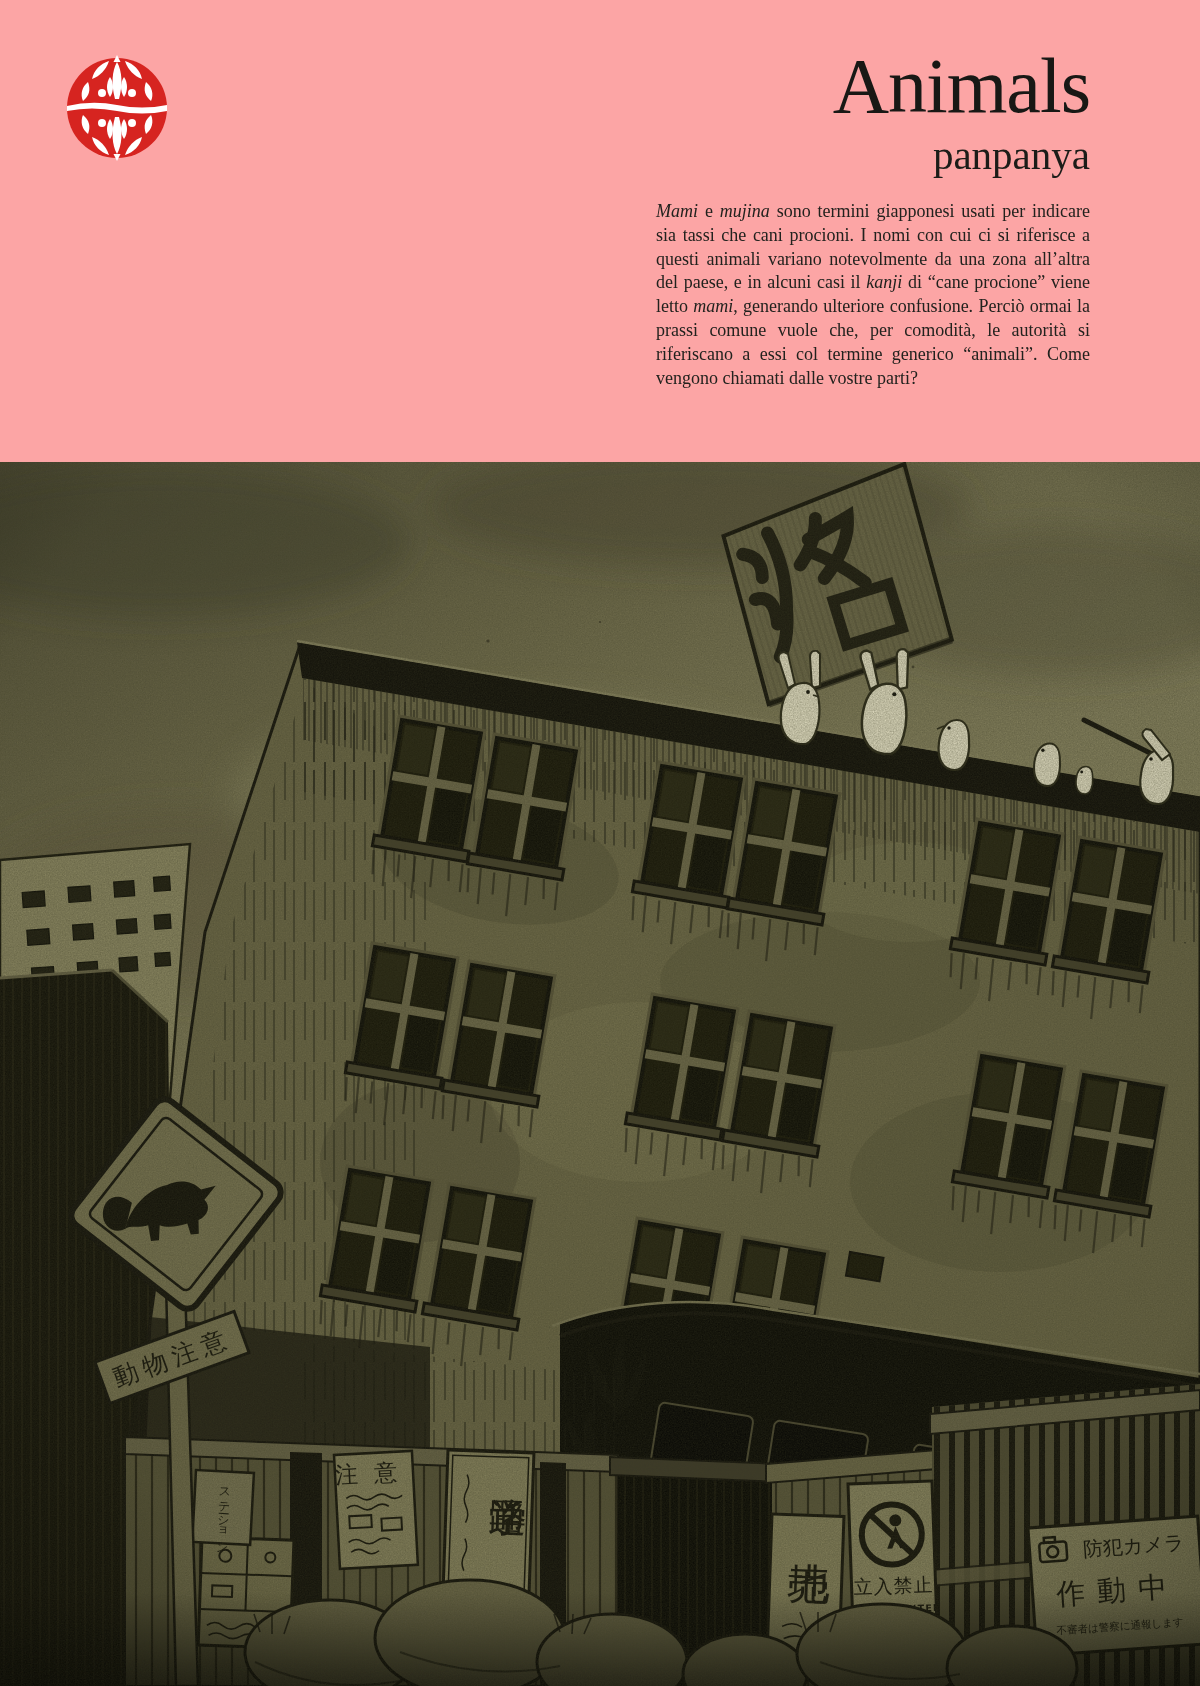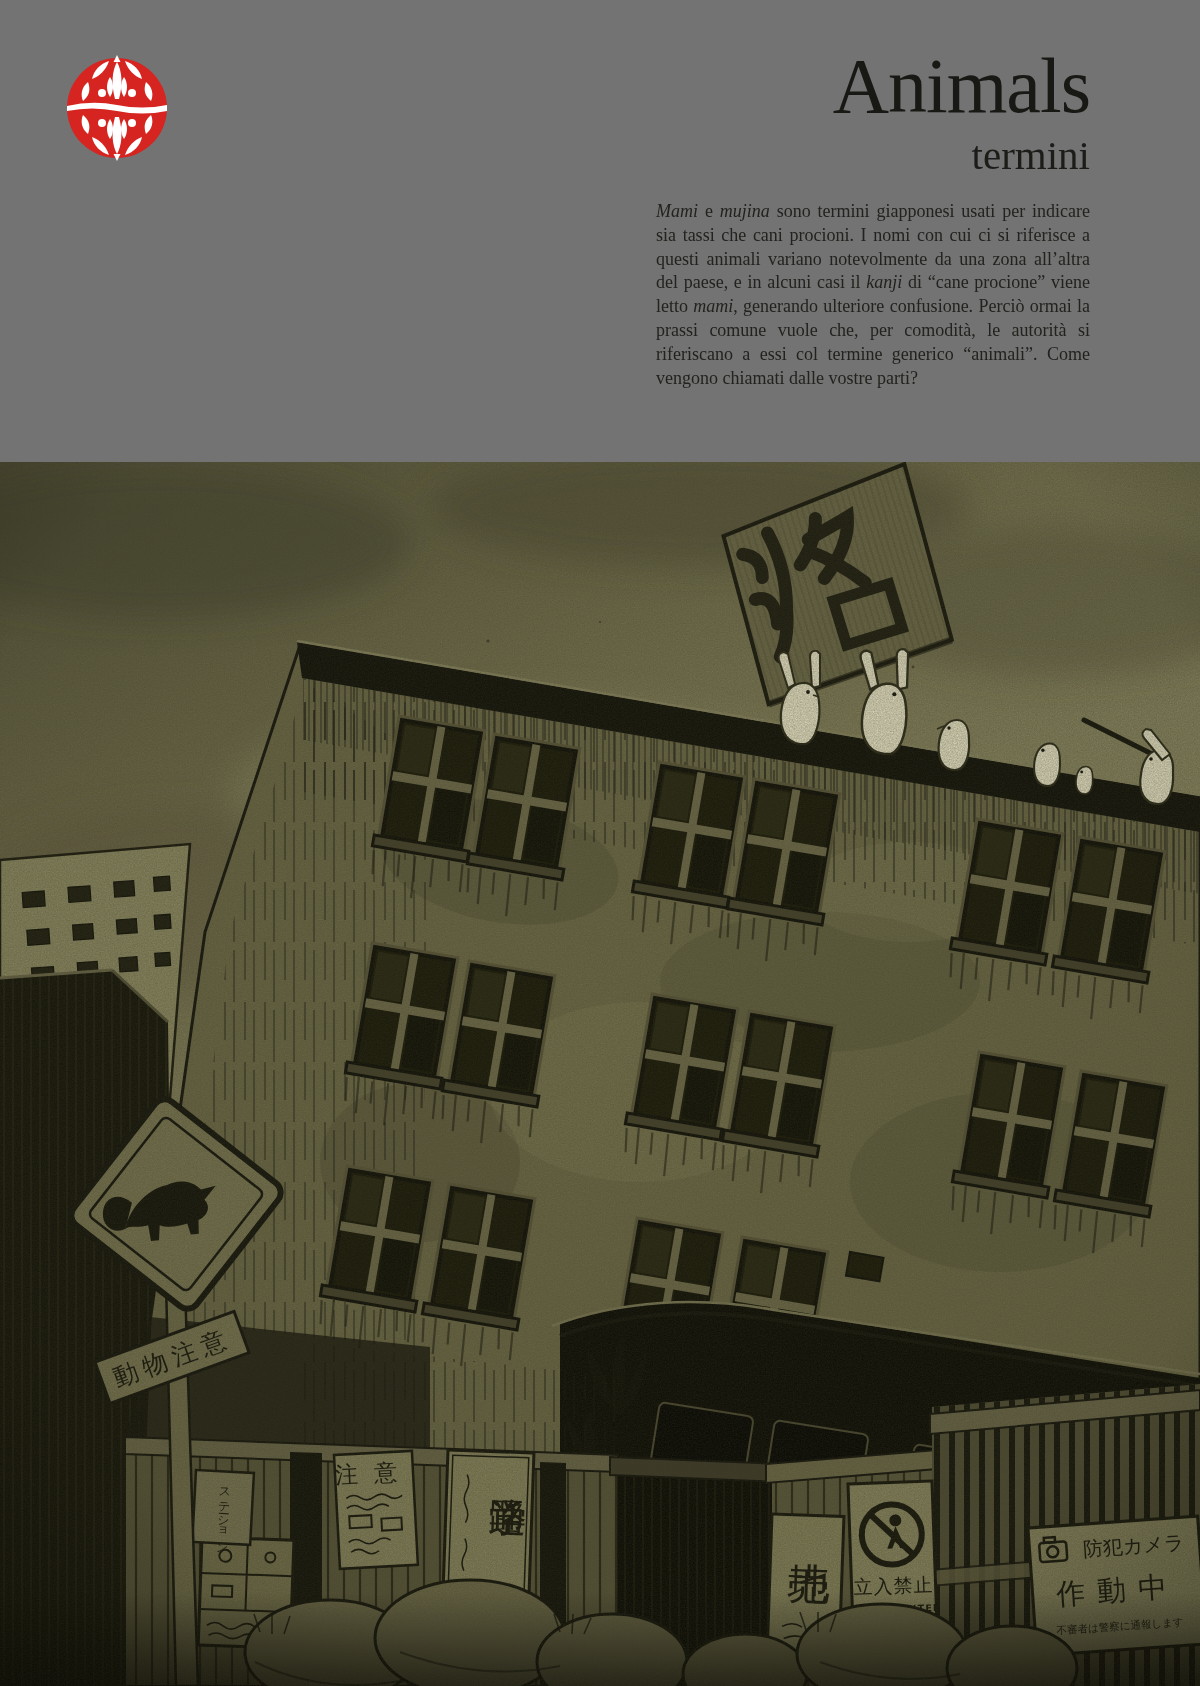--- a/index.html
+++ b/index.html
@@ -1,16 +1,16 @@
 <!DOCTYPE html>
 <html><head>
 <meta charset="utf-8">
 <style>
   html,body{margin:0;padding:0;background:#e8e8e8;}
-  .page{position:relative;width:1200px;height:1686px;margin:0 auto;background:#737373;
+  .page{position:relative;width:1200px;height:1686px;margin:0 auto;background:#fca5a5;
         font-family:"Liberation Serif",serif;overflow:hidden;}
   
   .logo{position:absolute;left:64px;top:52px;width:106px;height:112px;}
   .title-block{position:absolute;right:110px;top:40px;width:434px;text-align:right;}
   .title-block h1{margin:0;font-weight:normal;font-size:78px;line-height:92px;
                   letter-spacing:-1px;color:#181815;}
   .author{font-size:41px;line-height:46px;color:#1c1c18;}
   .intro{margin:22px 0 0;font-size:18px;line-height:23.8px;color:#22221e;
          text-align:justify;text-align-last:left;}
   .intro em{font-style:italic;}
@@ -43,21 +43,21 @@
           </g>
           <use href="#lq" transform="scale(-1,1)"></use>
           <use href="#lq" transform="scale(1,-1)"></use>
           <use href="#lq" transform="scale(-1,-1)"></use>
         </g>
       </svg>
     </div>
 
     <div class="title-block">
       <h1>Animals</h1>
-      <div class="author">termini</div>
+      <div class="author">panpanya</div>
       <p class="intro" id="intro-p"><em>Mami</em><span> e </span><em>mujina</em><span> sono termini giapponesi usati per indicare sia tassi che cani procioni. I nomi con cui ci si riferisce a questi animali variano notevolmente da una zona all’altra del paese, e in alcuni casi il </span><em>kanji</em><span> di “cane procione” viene letto </span><em>mami</em><span>, generando ulteriore confusione. Perciò ormai la prassi comune vuole che, per comodità, le autorità si riferiscano a essi col termine generico “animali”. Come vengono chiamati dalle vostre parti?</span></p>
     </div>
   </div>
 
   <div class="illustration">
   <svg viewBox="0 0 1200 1224" width="1200" height="1224">
     <defs>
       <linearGradient id="sky" x1="0" y1="0" x2="0.55" y2="1">
         <stop offset="0" stop-color="#55523a"></stop>
         <stop offset="0.28" stop-color="#716d4d"></stop>

